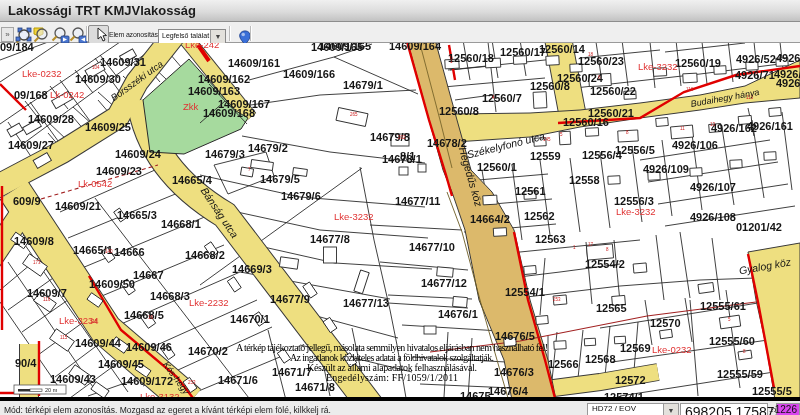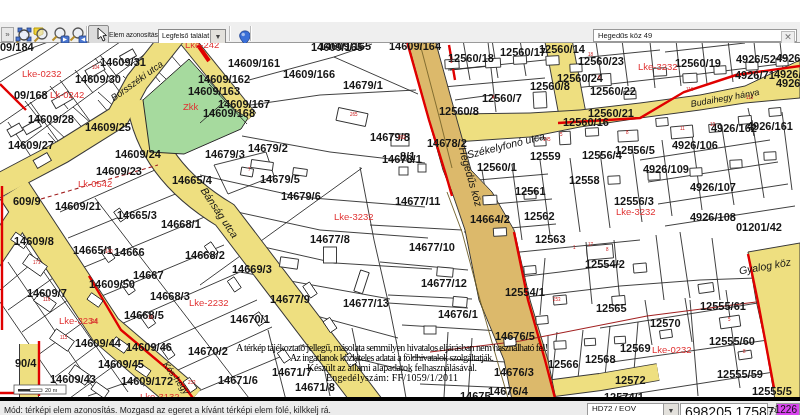--- a/index.html
+++ b/index.html
@@ -36,20 +36,23 @@
 border:1px solid #999;font-size:14px;color:#111;}
 #coordbox span{position:absolute;left:4px;top:0px;}
 #ratio-l{position:absolute;left:769px;top:4px;font-size:8px;color:#222;}
 #scalebox{position:absolute;left:776px;top:2px;width:22px;height:12px;background:#d946ef;
 border:1px solid #999;font-size:10px;color:#111;text-align:right;}
 #scalebox span{position:absolute;right:2px;top:0px;}
 </style>
 </head>
 <body>
 <div id="app">
+<div id="titlebar">
+      <span>Lakossági TRT KMJVlakosság</span>
+    </div>
 <div id="toolbar">
   <div id="collapse">»</div>
   <svg class="tbtn" style="left:14px" width="20" height="16" viewBox="0 0 20 16">
     <rect x="4" y="1" width="4" height="4" fill="#4a76d0" stroke="#23407e" stroke-width="0.8"></rect>
     <rect x="13" y="1" width="4" height="4" fill="#4a76d0" stroke="#23407e" stroke-width="0.8"></rect>
     <rect x="13" y="10" width="4" height="4" fill="#4a76d0" stroke="#23407e" stroke-width="0.8"></rect>
     <circle cx="10" cy="8" r="5" fill="rgba(230,238,255,.6)" stroke="#444" stroke-width="1.3"></circle>
     <line x1="6.5" y1="11.5" x2="2.5" y2="15.5" stroke="#b8902c" stroke-width="2.2"></line>
     <rect x="2" y="10" width="4" height="4" fill="#4a76d0" stroke="#23407e" stroke-width="0.8"></rect>
   </svg>
@@ -80,24 +83,20 @@
   <div id="sel-talalat">
         <span>Legfelső találat</span>
         <div class="selarrow">▼</div>
       </div>
   <svg class="tbtn" style="left:235px;top:8px" width="13" height="15" viewBox="0 0 16 18">
     <path d="M8 1 C11.8 1 14 3.6 14 6.6 C14 10 9.5 14.5 8 16.5 C6.5 14.5 2 10 2 6.6 C2 3.6 4.2 1 8 1 Z" fill="#3a6fd8" stroke="#1c3f8f" stroke-width="1"></path>
     <circle cx="6" cy="5" r="2" fill="rgba(255,255,255,.55)"></circle>
   </svg>
   <div class="sep" style="left:229px"></div>
       <div class="sep" style="left:250px"></div>
-  <div id="searchbox">
-        <span>Hegedűs köz 49</span>
-        <div id="searchx">✕</div>
-      </div>
 </div>
 <div id="map">
 <svg width="800" height="354" viewBox="0 43 800 354">
   <rect x="0" y="43" width="800" height="354" fill="#ffffff"></rect>
 
   <g id="parcel-lines" stroke="#2b2b2b" stroke-width="0.9" fill="none">
 
     <path d="M0,60 L48,42"></path>
           <path d="M120,42 L0,124"></path>
           <path d="M160,43 L20,146"></path>

